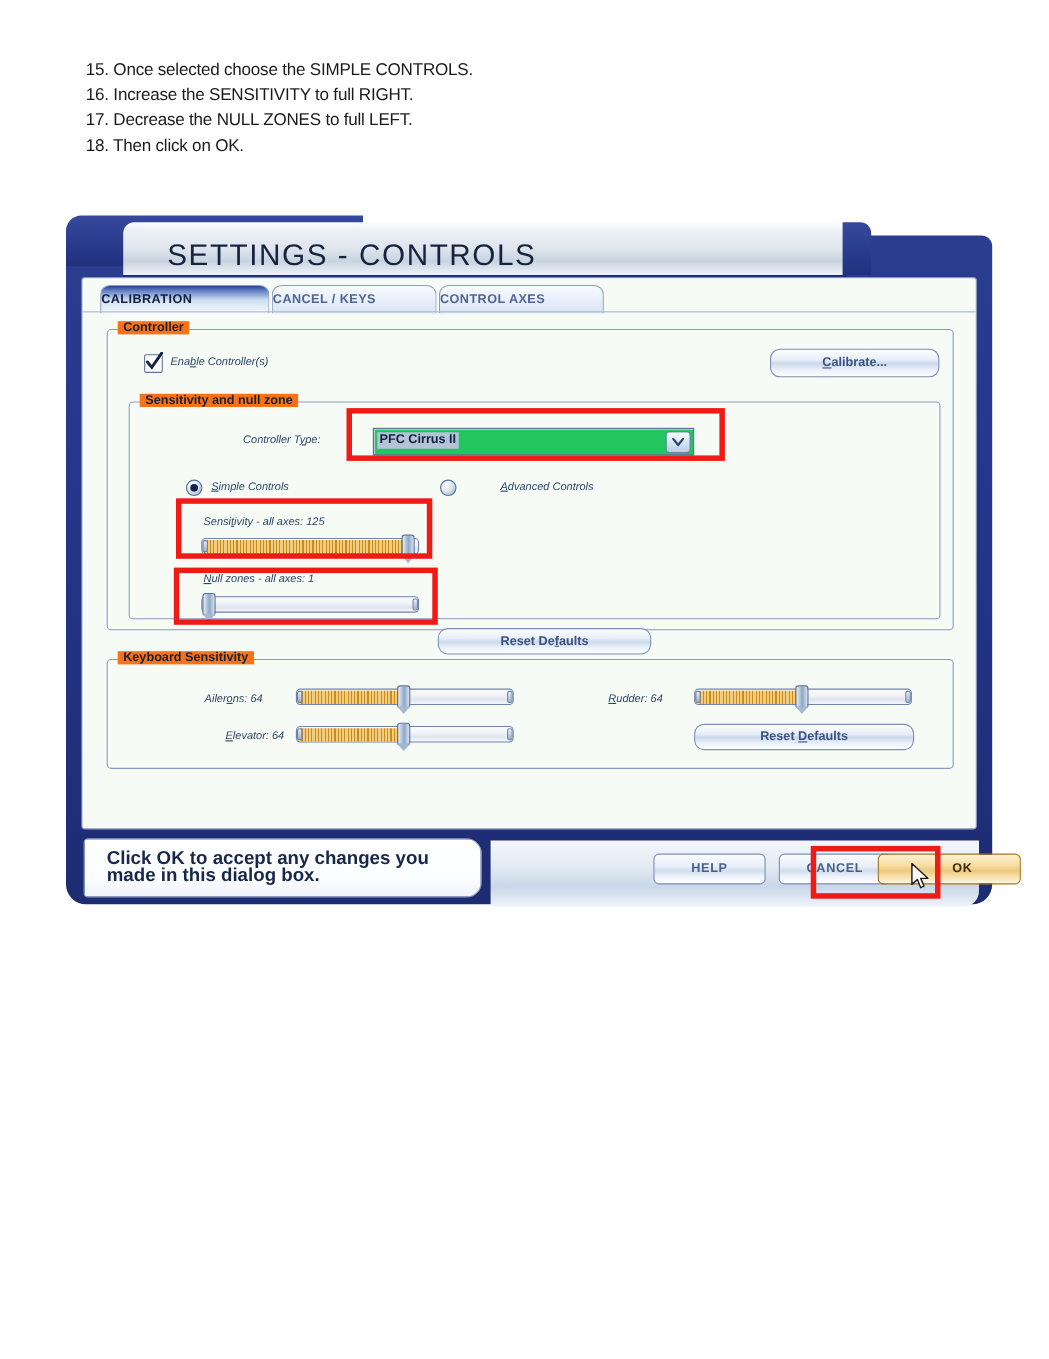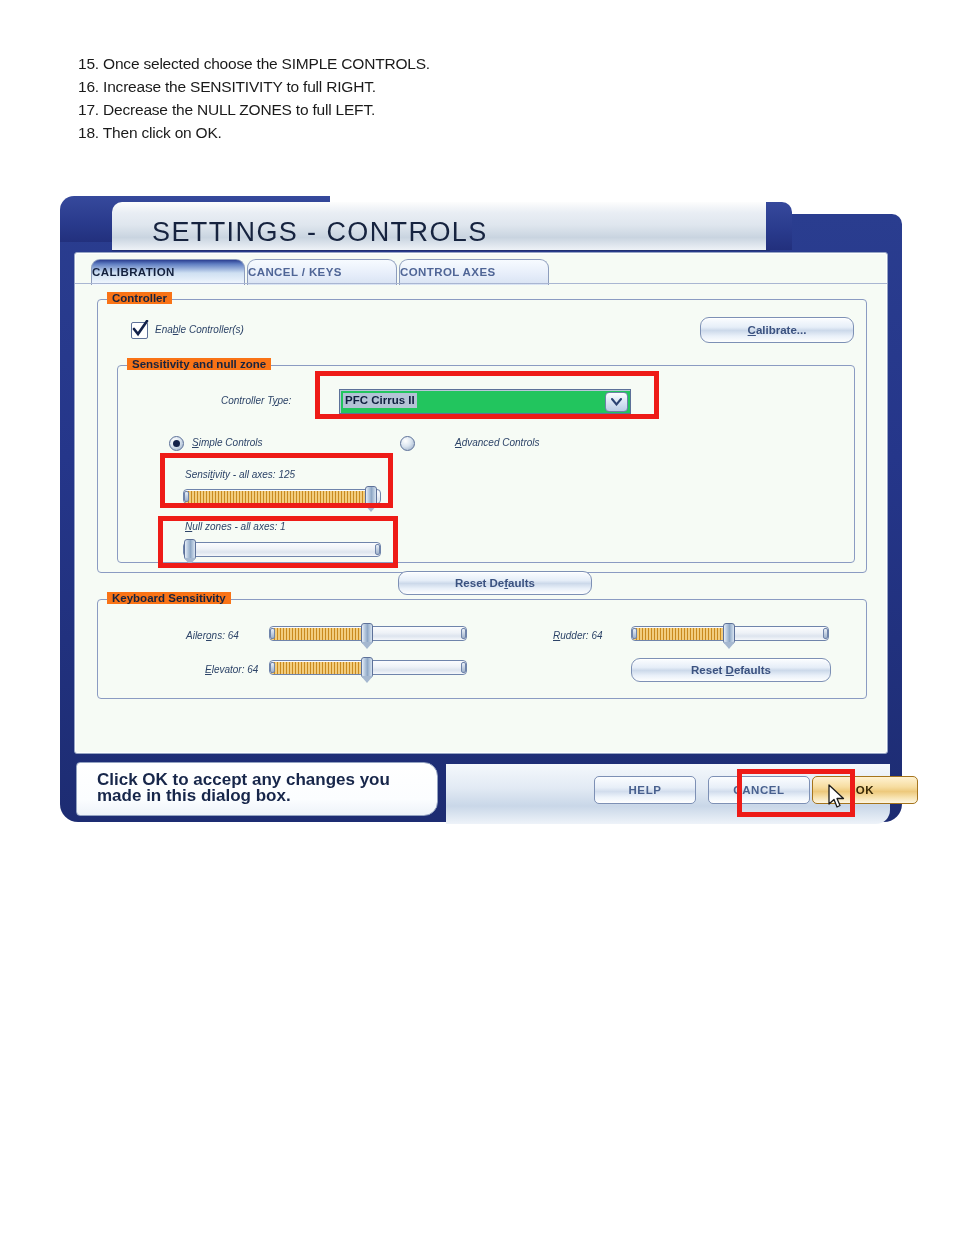--- a/index.html
+++ b/index.html
@@ -312,21 +312,21 @@
 
     <div class="btn" style="left:556px;top:405px;width:198px;height:22px;">
         <span>Reset <u>D</u>efaults</span>
       </div>
 
   </div>
 
   <div class="btnbar">
     <div class="btn-bottom" style="left:148px;width:100px;">HELP</div>
     <div class="btn-bottom" style="left:262px;width:100px;">CANCEL</div>
-    <div class="btn-bottom primary" style="left:366px;width:104px;">OK</div>
+    <div class="btn-bottom primary" style="left:352px;width:104px;padding-left:24px;">OK</div>
   </div>
 
   <div class="helpbar">
     <div class="helpbar-text">Click OK to accept any changes you made in this dialog box.</div>
   </div>
 
   <svg class="cursor" style="left:768px;top:588px;" viewBox="0 0 18 26">
     <path d="M1,1 L1,20 L6,15.5 L9,23 L12,21.5 L9,14.5 L15.5,14.5 Z" fill="#ffffff" stroke="#1b1b1b" stroke-width="1.3" stroke-linejoin="round"></path>
   </svg>
 

